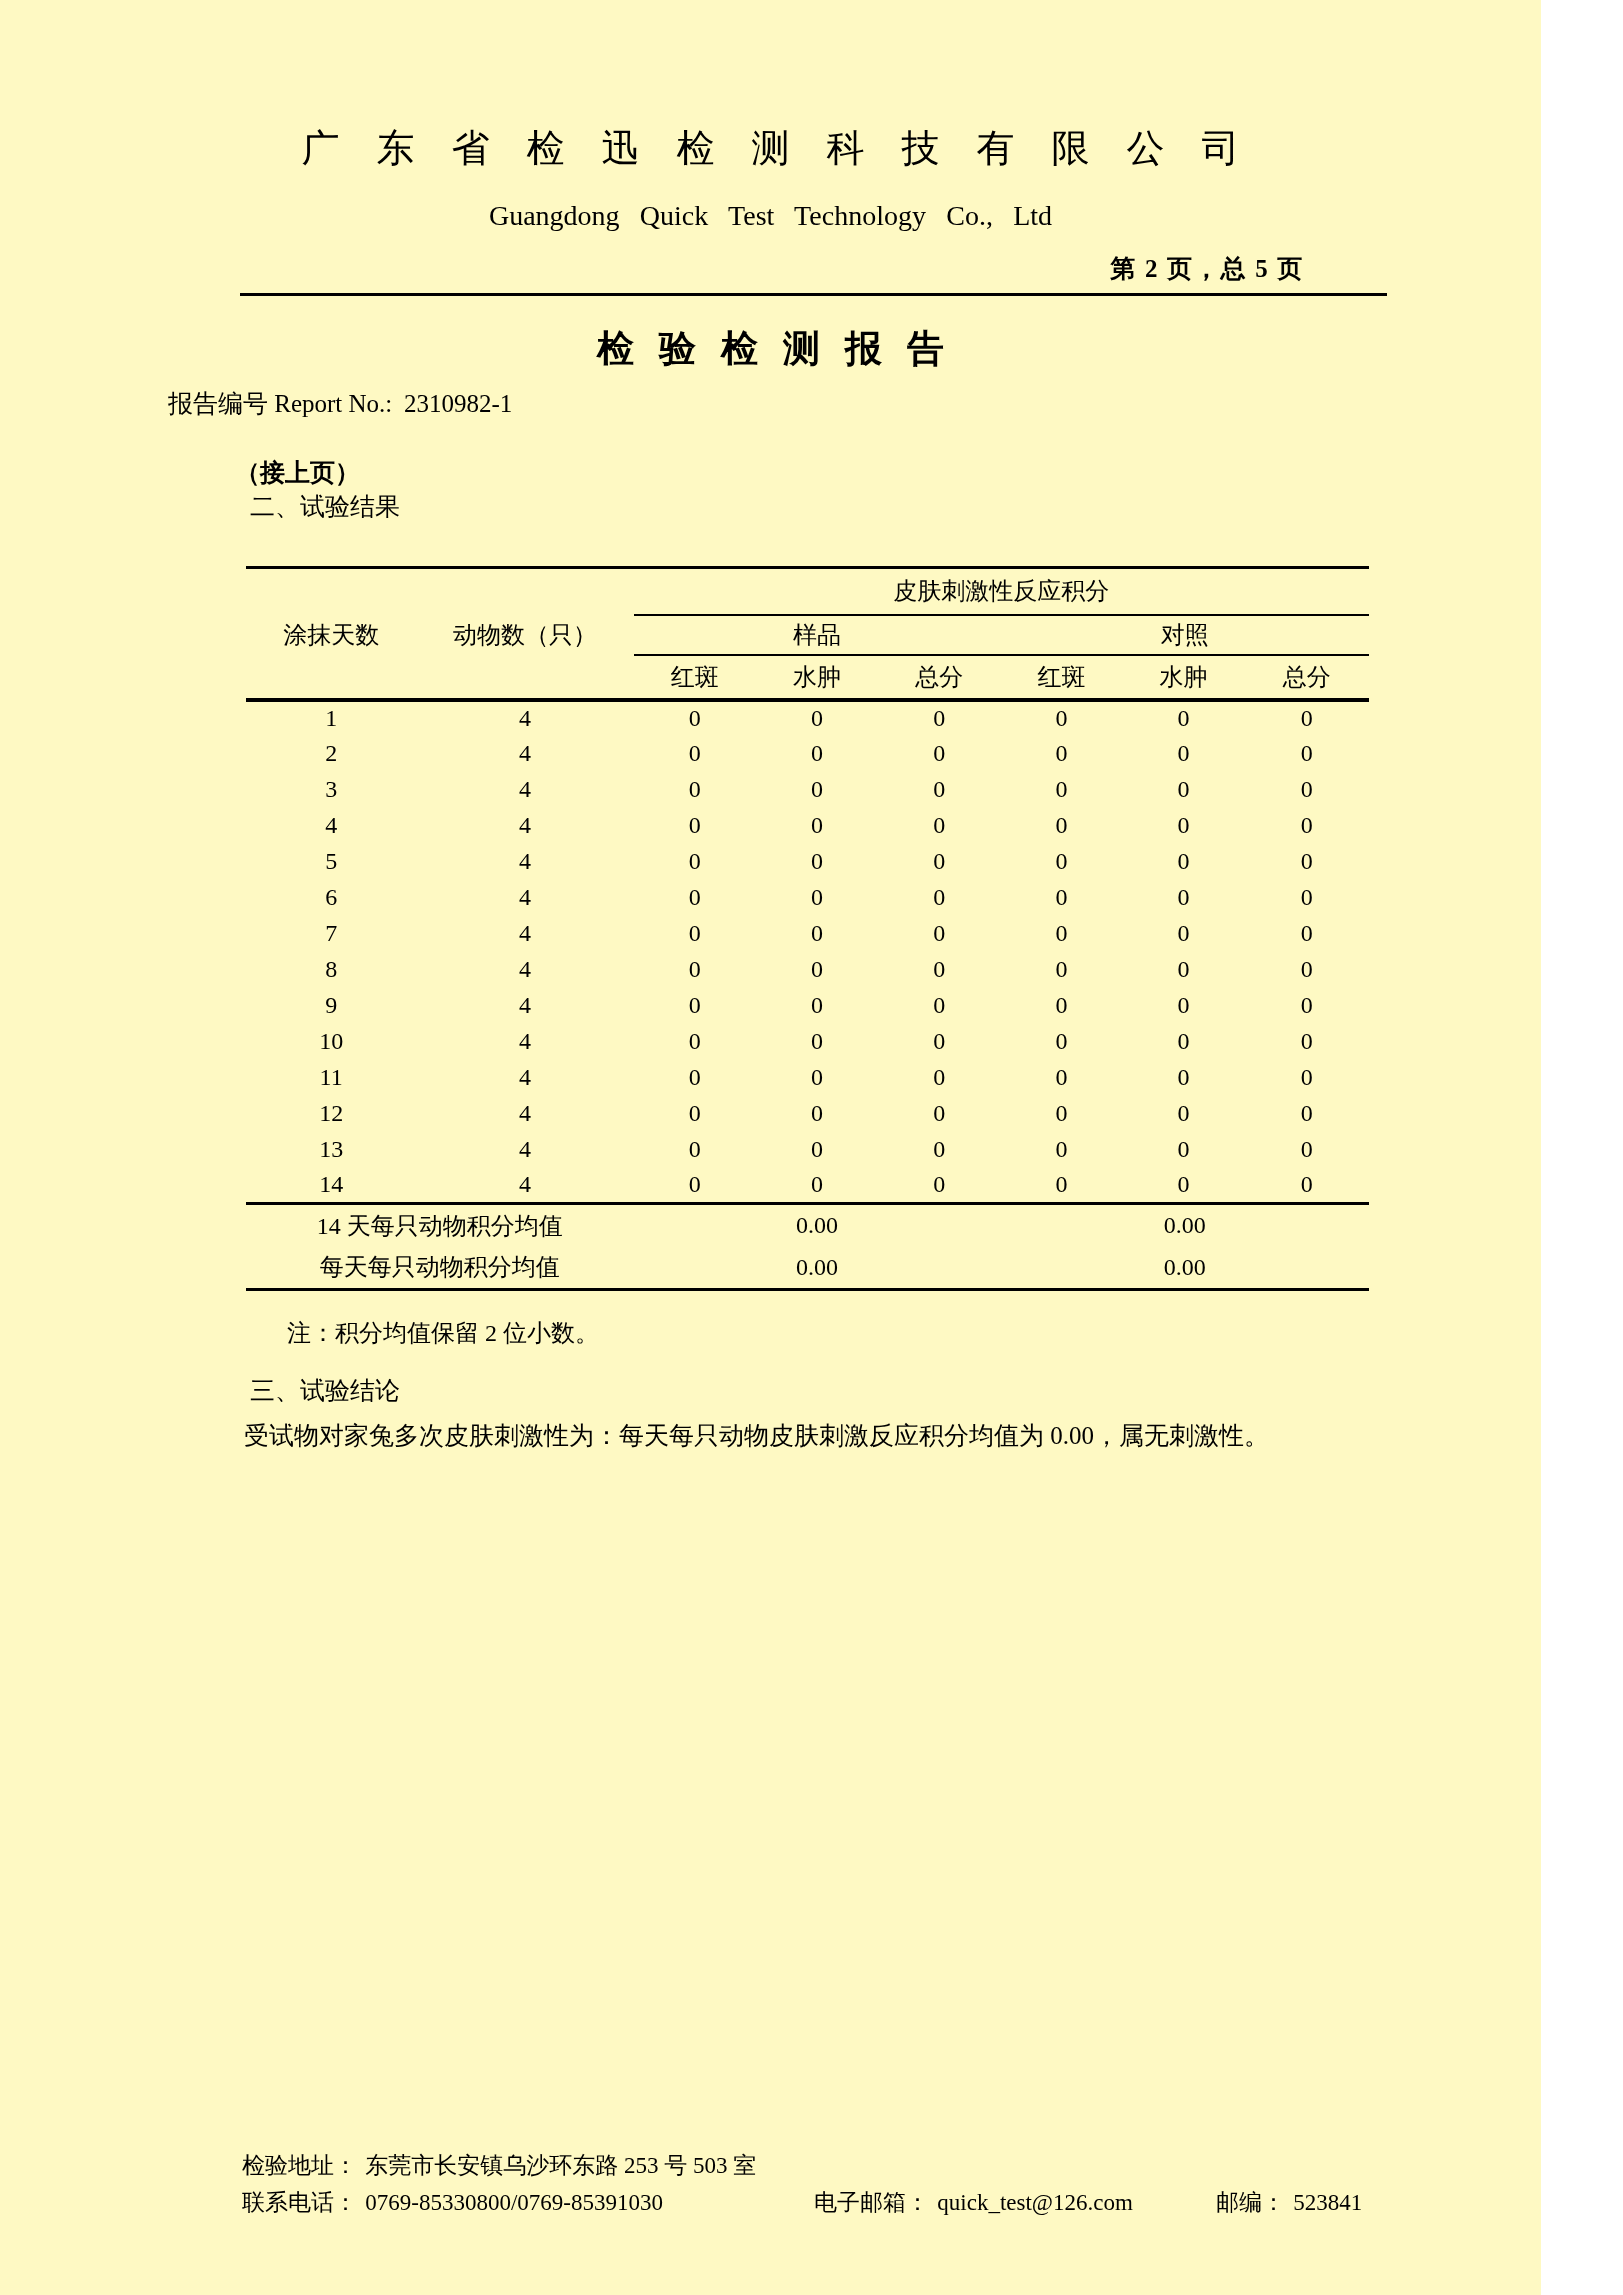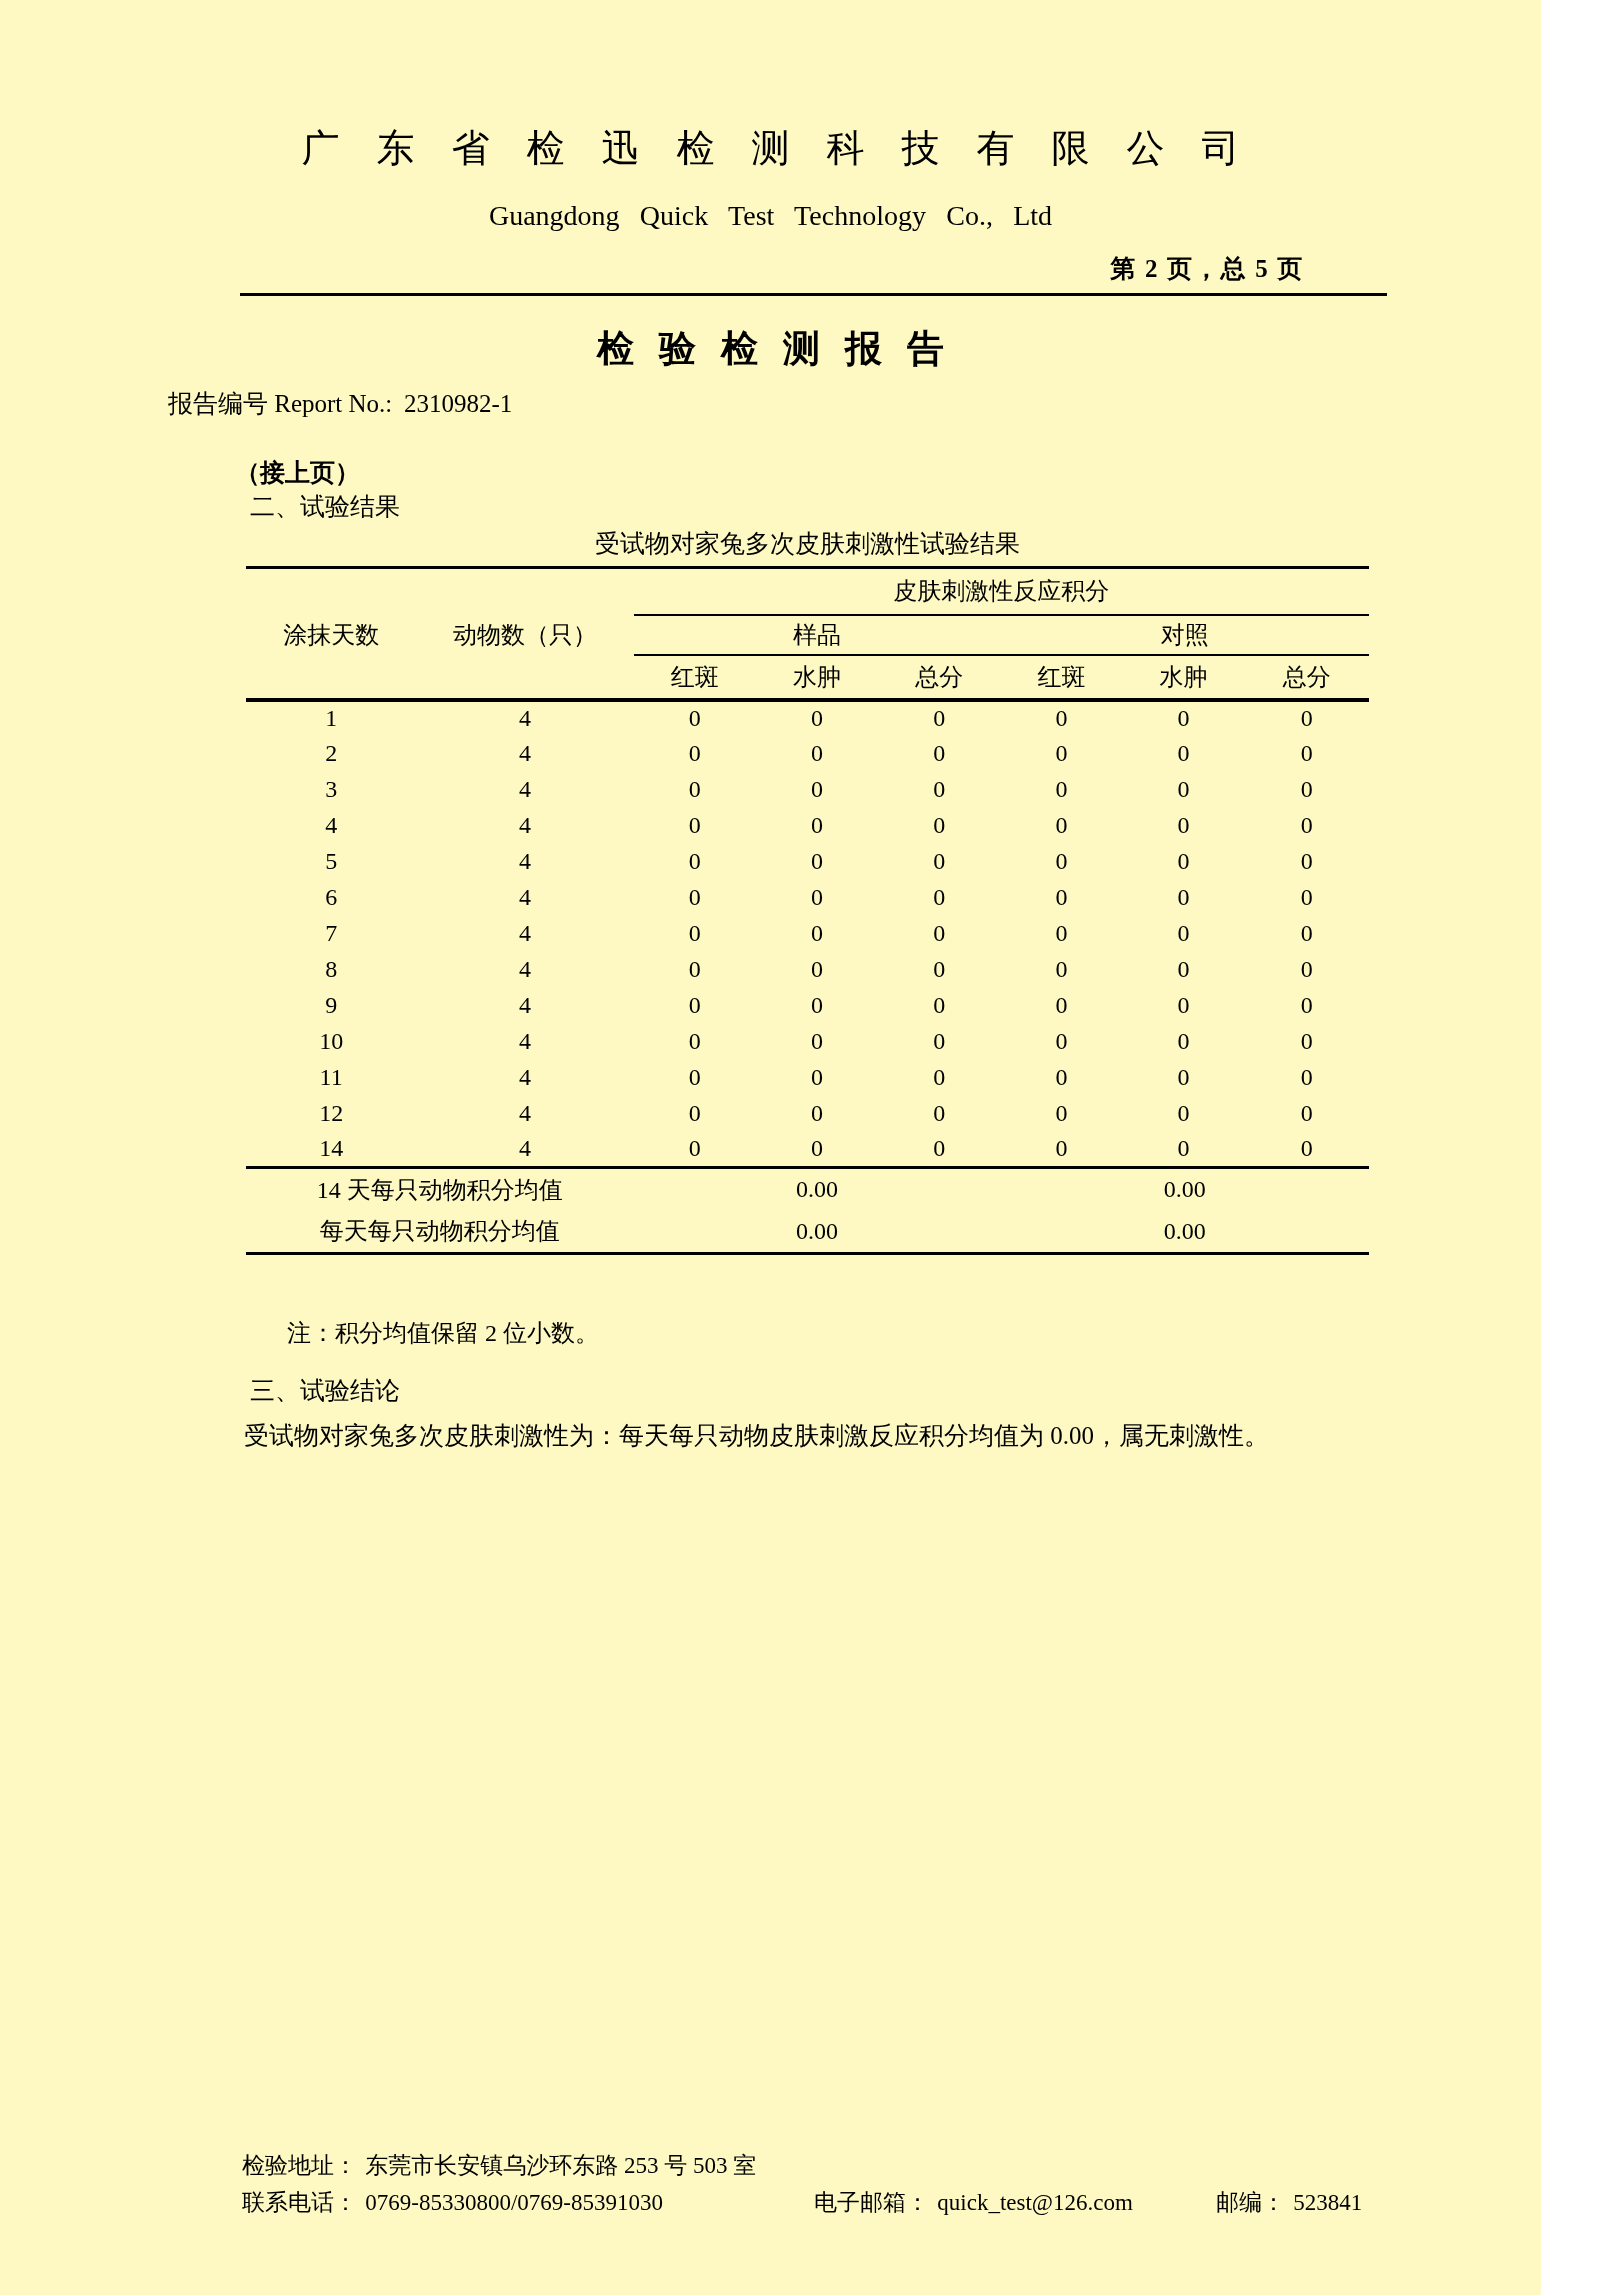--- a/index.html
+++ b/index.html
@@ -86,21 +86,20 @@
   <div class="page-info">第 2 页，总 5 页</div>
   <div class="header-rule"></div>
 
   <div class="report-title">检验检测报告</div>
 
   <div class="report-no-line"><span>报告编号 Report No.:</span><span class="val">2310982-1</span></div>
 
   <div class="continued">（接上页）</div>
 
   <div class="section-2">二、试验结果</div>
-  <div class="table-caption">受试物对家兔多次皮肤刺激性试验结果</div>
 
   <table class="report-table">
     <colgroup>
       <col style="width:170px">
         <col style="width:217px">
       <col style="width:122px">
         <col style="width:122px">
         <col style="width:122px">
       <col style="width:122px">
         <col style="width:122px">
@@ -234,20 +233,30 @@
           <td>4</td>
           <td>0</td>
           <td>0</td>
           <td>0</td>
           <td>0</td>
           <td>0</td>
           <td>0</td>
         </tr>
         <tr>
           <td>12</td>
+          <td>4</td>
+          <td>0</td>
+          <td>0</td>
+          <td>0</td>
+          <td>0</td>
+          <td>0</td>
+          <td>0</td>
+        </tr>
+        <tr>
+          <td>13</td>
           <td>4</td>
           <td>0</td>
           <td>0</td>
           <td>0</td>
           <td>0</td>
           <td>0</td>
           <td>0</td>
         </tr>
         <tr>
           <td>14</td>

